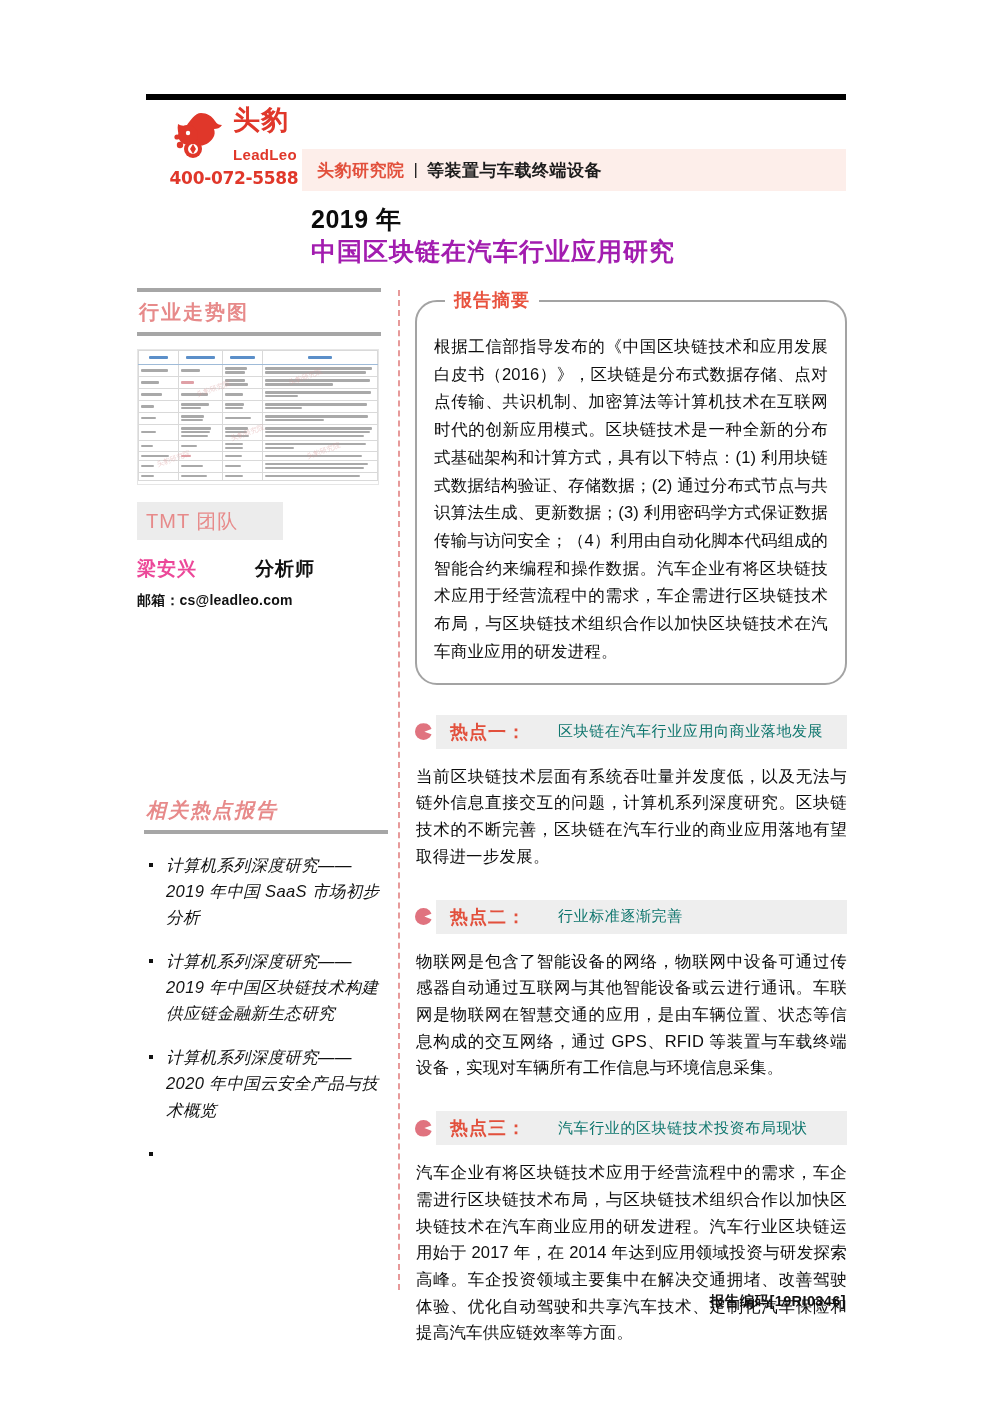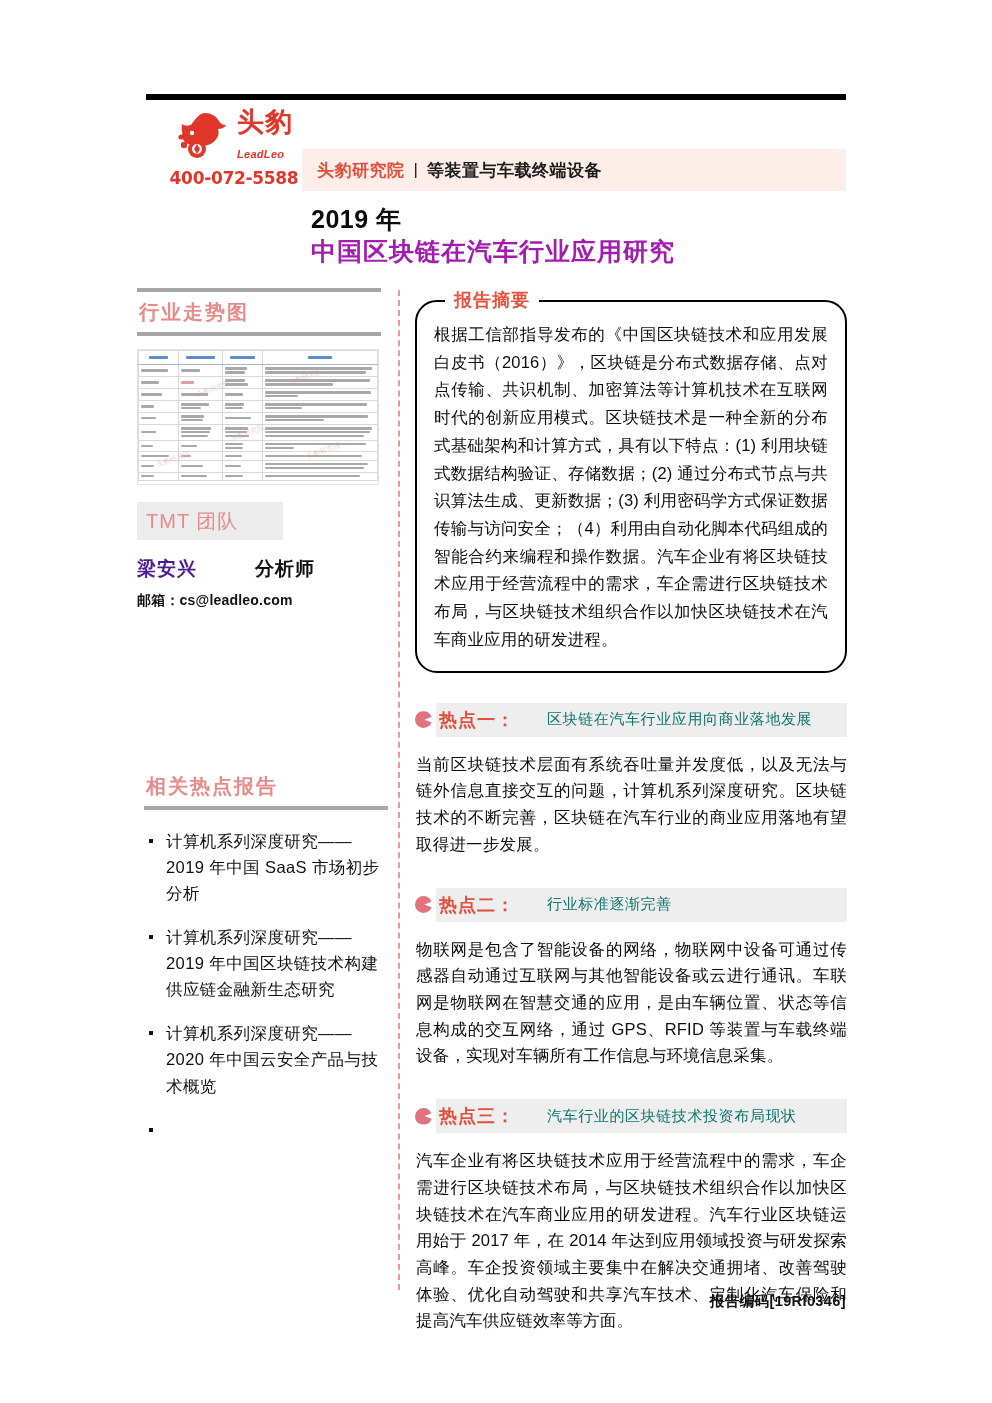--- a/index.html
+++ b/index.html
@@ -59,23 +59,22 @@
     line-height: 1;
   }
   .logo-cn {
     font-size: 27px;
     font-weight: bold;
     color: #e0372a;
     letter-spacing: 1px;
     font-family: "DejaVu Sans", sans-serif;
   }
   .logo-en {
-    font-size: 11px;
-    font-weight: bold;
-    font-style: italic;
+    font-size: 15px;
+    font-weight: bold;
     color: #e0372a;
     letter-spacing: 0.3px;
     margin-top: 14px;
   }
   .logo-phone {
     margin-top: 6px;
     font-size: 17px;
     font-weight: bold;
     color: #e0372a;
     letter-spacing: -0.3px;
@@ -235,21 +234,21 @@
     letter-spacing: 1px;
   }
   .analyst-row {
     margin-top: 16px;
     display: flex;
     align-items: baseline;
   }
   .analyst-name {
     font-size: 19px;
     font-weight: bold;
-    color: #4c1d95;
+    color: #ec4899;
     letter-spacing: 1px;
     width: 118px;
   }
   .analyst-role {
     font-size: 19px;
     font-weight: bold;
     color: #111111;
     letter-spacing: 1px;
   }
   .analyst-mail {
@@ -257,22 +256,23 @@
     font-size: 14px;
     font-weight: bold;
     color: #111111;
     letter-spacing: 0.2px;
   }
 
   
   .related {
     position: absolute;
     left: 144px;
-    top: 773px;
+    top: 797px;
     width: 244px;
+    font-style: italic;
   }
   .related .sec-title { padding-top: 0; }
   .rel-list {
     list-style: none;
     margin: 18px 0 0 0;
     padding: 0;
   }
   .rel-item {
     position: relative;
     padding-left: 22px;
@@ -297,23 +297,23 @@
   .content {
     position: absolute;
     left: 415px;
     top: 300px;
     width: 432px;
   }
 
   
   .abstract-box {
     position: relative;
-    border: 2px solid #000000;
+    border: 2px solid #a3a3a3;
     border-radius: 22px;
-    padding: 19px 17px 17px 17px;
+    padding: 31px 17px 17px 17px;
     box-sizing: border-box;
     background: #ffffff;
   }
   .abstract-legend {
     position: absolute;
     left: 28px;
     top: -14px;
     background: #ffffff;
     padding: 0 9px;
     font-size: 18px;
@@ -347,21 +347,21 @@
     height: 17px;
     background: #e0737f;
     border-radius: 50%;
     clip-path: polygon(0% 0%, 100% 0%, 100% 33%, 55% 50%, 100% 67%, 100% 100%, 0% 100%);
   }
   .hs-band {
     flex: 1;
     background: #eeeeee;
     display: flex;
     align-items: center;
-    padding-left: 3px;
+    padding-left: 14px;
     box-sizing: border-box;
     font-family: Liberation Mono, monospace;
   }
   .hs-label {
     font-size: 18px;
     font-weight: bold;
     color: #e2503c;
     letter-spacing: 1px;
     width: 108px;
     flex: none;

